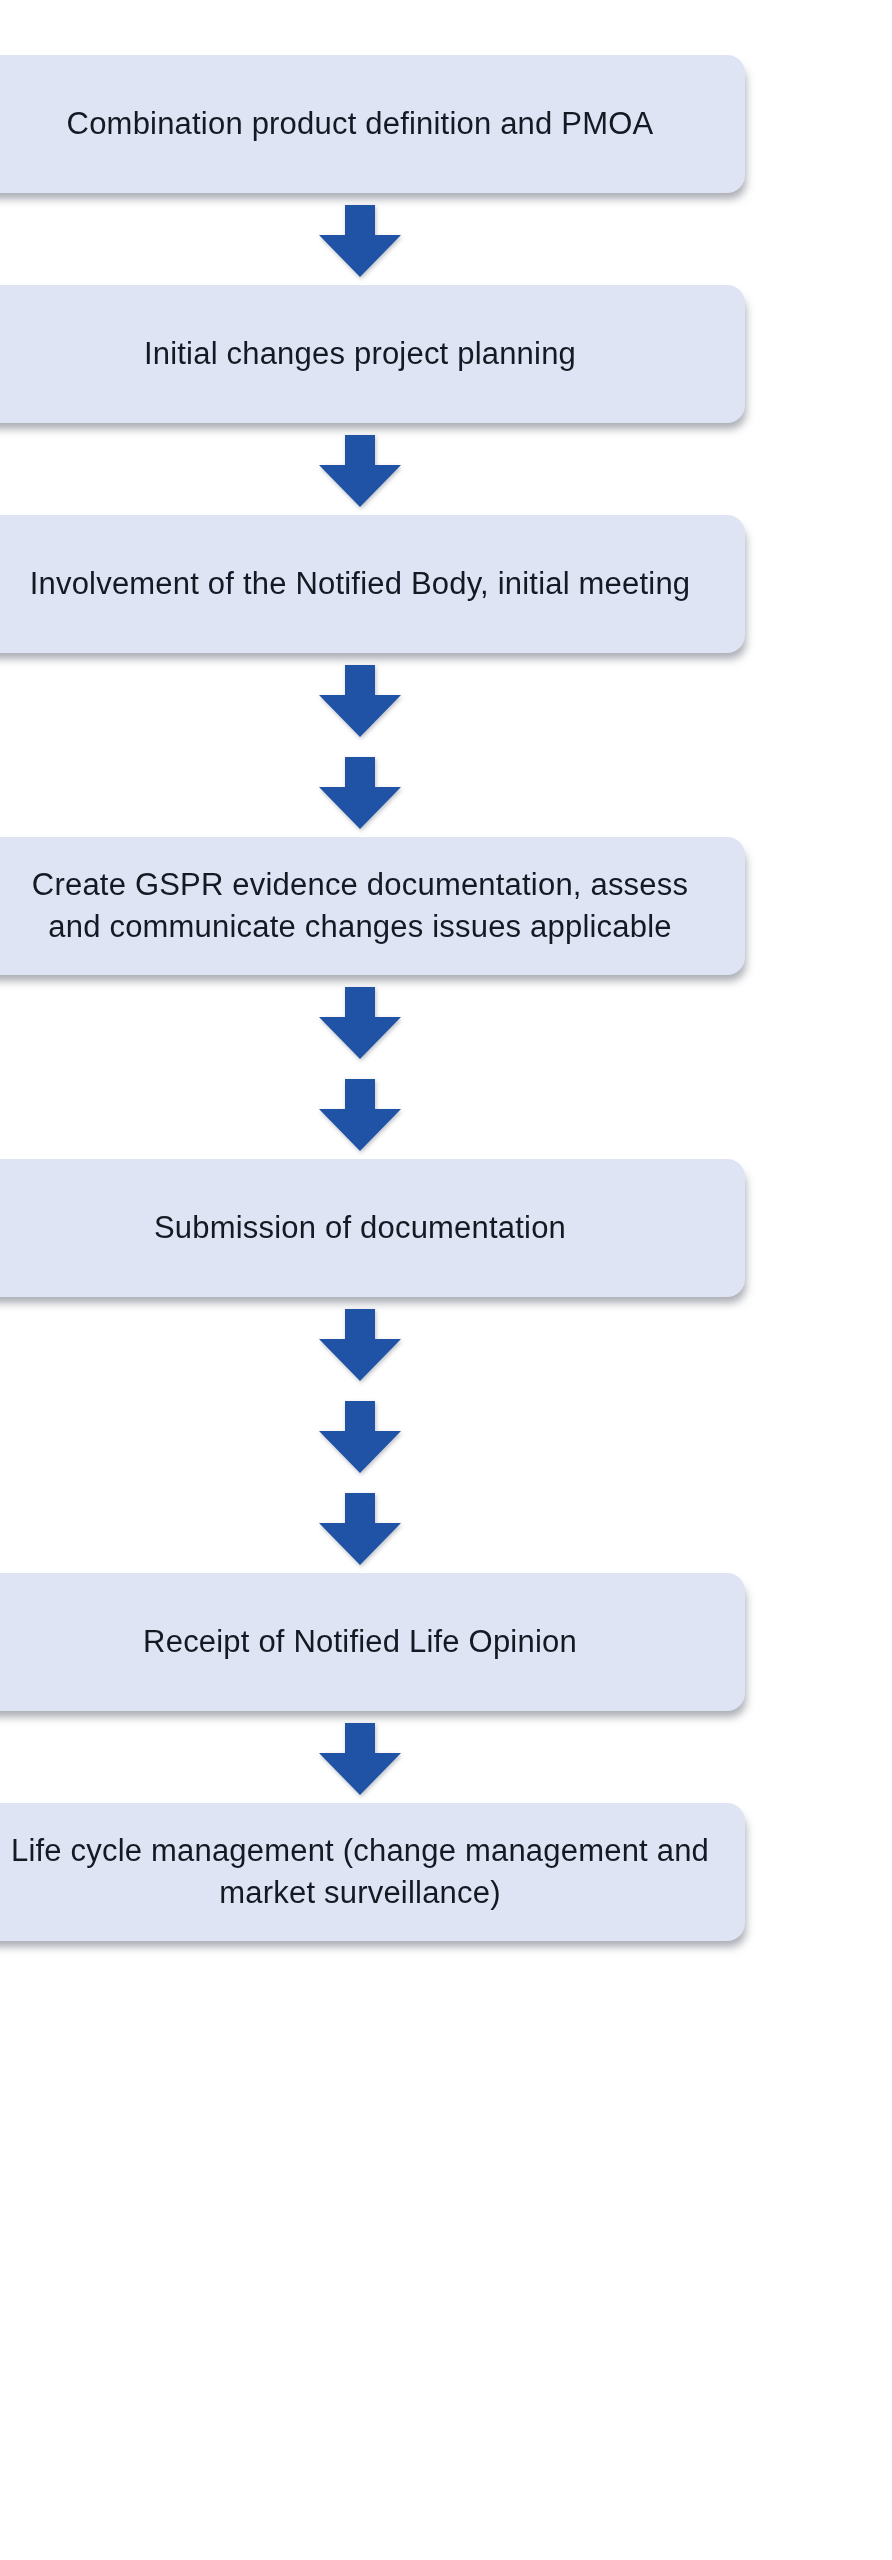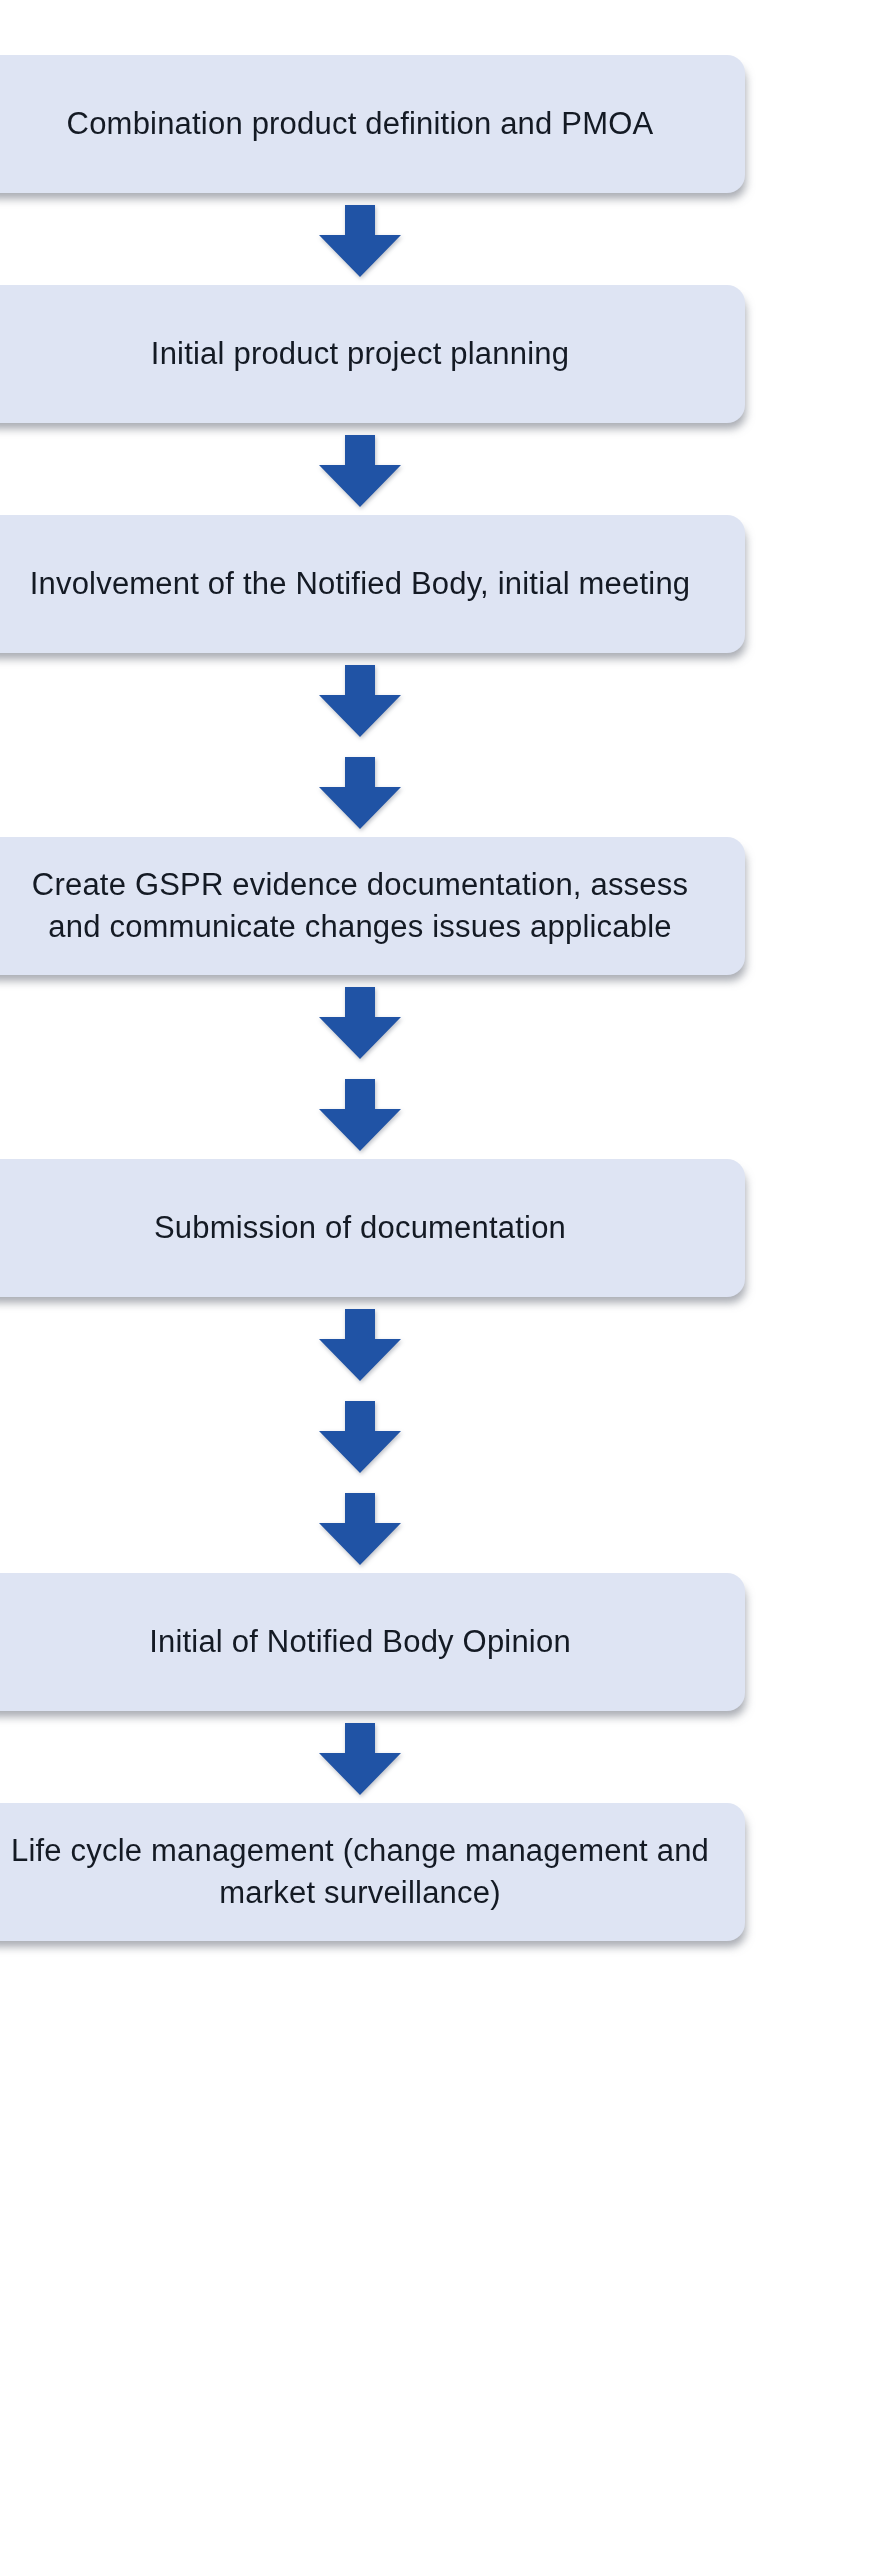--- a/index.html
+++ b/index.html
@@ -57,21 +57,21 @@
 <main class="flow" id="flow">
     <div class="step-box">
       <div class="step-label">Combination product definition and PMOA</div>
     </div>
     <div class="arrow-wrap">
       <svg width="82" height="72" viewBox="0 0 82 72" xmlns="http://www.w3.org/2000/svg">
         <path d="M26 0 h30 v30 h26 L41 72 L0 30 h26 Z" fill="#2053a5"></path>
       </svg>
     </div>
     <div class="step-box">
-      <div class="step-label">Initial product project planning</div>
+      <div class="step-label">Initial changes project planning</div>
     </div>
     <div class="arrow-wrap">
       <svg width="82" height="72" viewBox="0 0 82 72" xmlns="http://www.w3.org/2000/svg">
         <path d="M26 0 h30 v30 h26 L41 72 L0 30 h26 Z" fill="#2053a5"></path>
       </svg>
     </div>
     <div class="step-box">
       <div class="step-label">Involvement of the Notified Body, initial meeting</div>
     </div>
     <div class="arrow-wrap">
@@ -109,21 +109,21 @@
       <svg width="82" height="72" viewBox="0 0 82 72" xmlns="http://www.w3.org/2000/svg">
         <path d="M26 0 h30 v30 h26 L41 72 L0 30 h26 Z" fill="#2053a5"></path>
       </svg>
     </div>
     <div class="arrow-wrap">
       <svg width="82" height="72" viewBox="0 0 82 72" xmlns="http://www.w3.org/2000/svg">
         <path d="M26 0 h30 v30 h26 L41 72 L0 30 h26 Z" fill="#2053a5"></path>
       </svg>
     </div>
     <div class="step-box">
-      <div class="step-label">Initial of Notified Body Opinion</div>
+      <div class="step-label">Receipt of Notified Life Opinion</div>
     </div>
     <div class="arrow-wrap">
       <svg width="82" height="72" viewBox="0 0 82 72" xmlns="http://www.w3.org/2000/svg">
         <path d="M26 0 h30 v30 h26 L41 72 L0 30 h26 Z" fill="#2053a5"></path>
       </svg>
     </div>
     <div class="step-box">
       <div class="step-label">Life cycle management (change management and market surveillance)</div>
     </div>
   </main>

